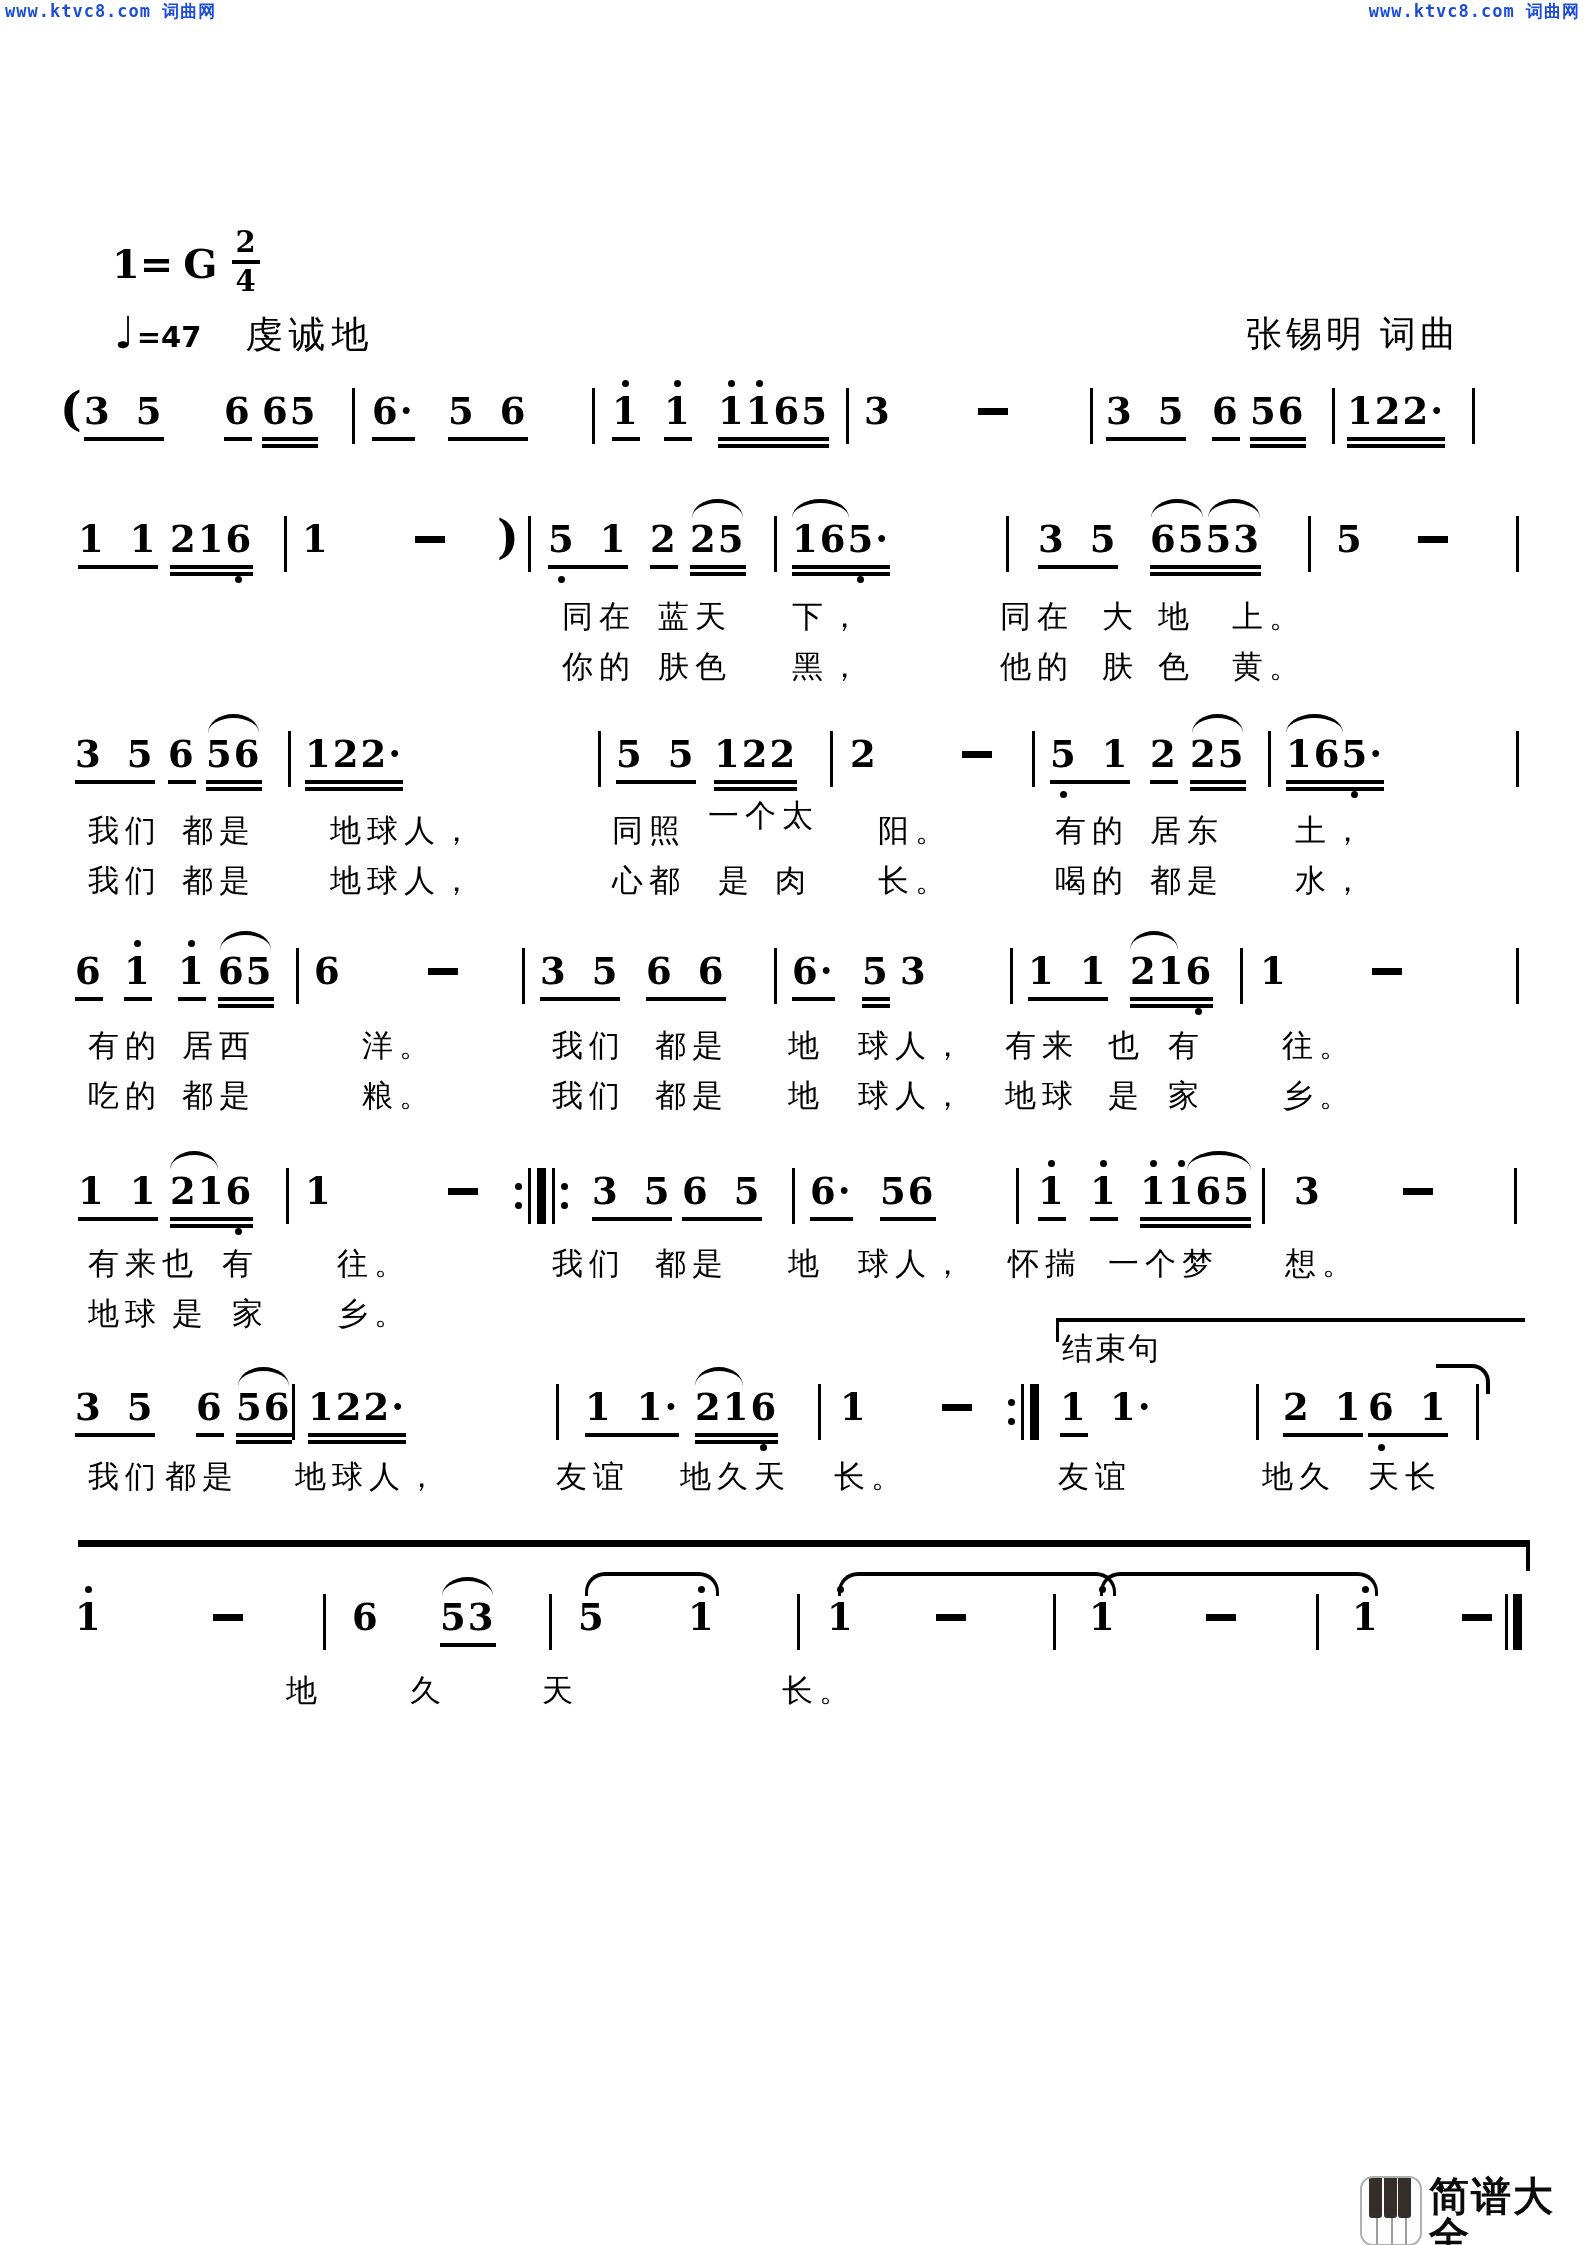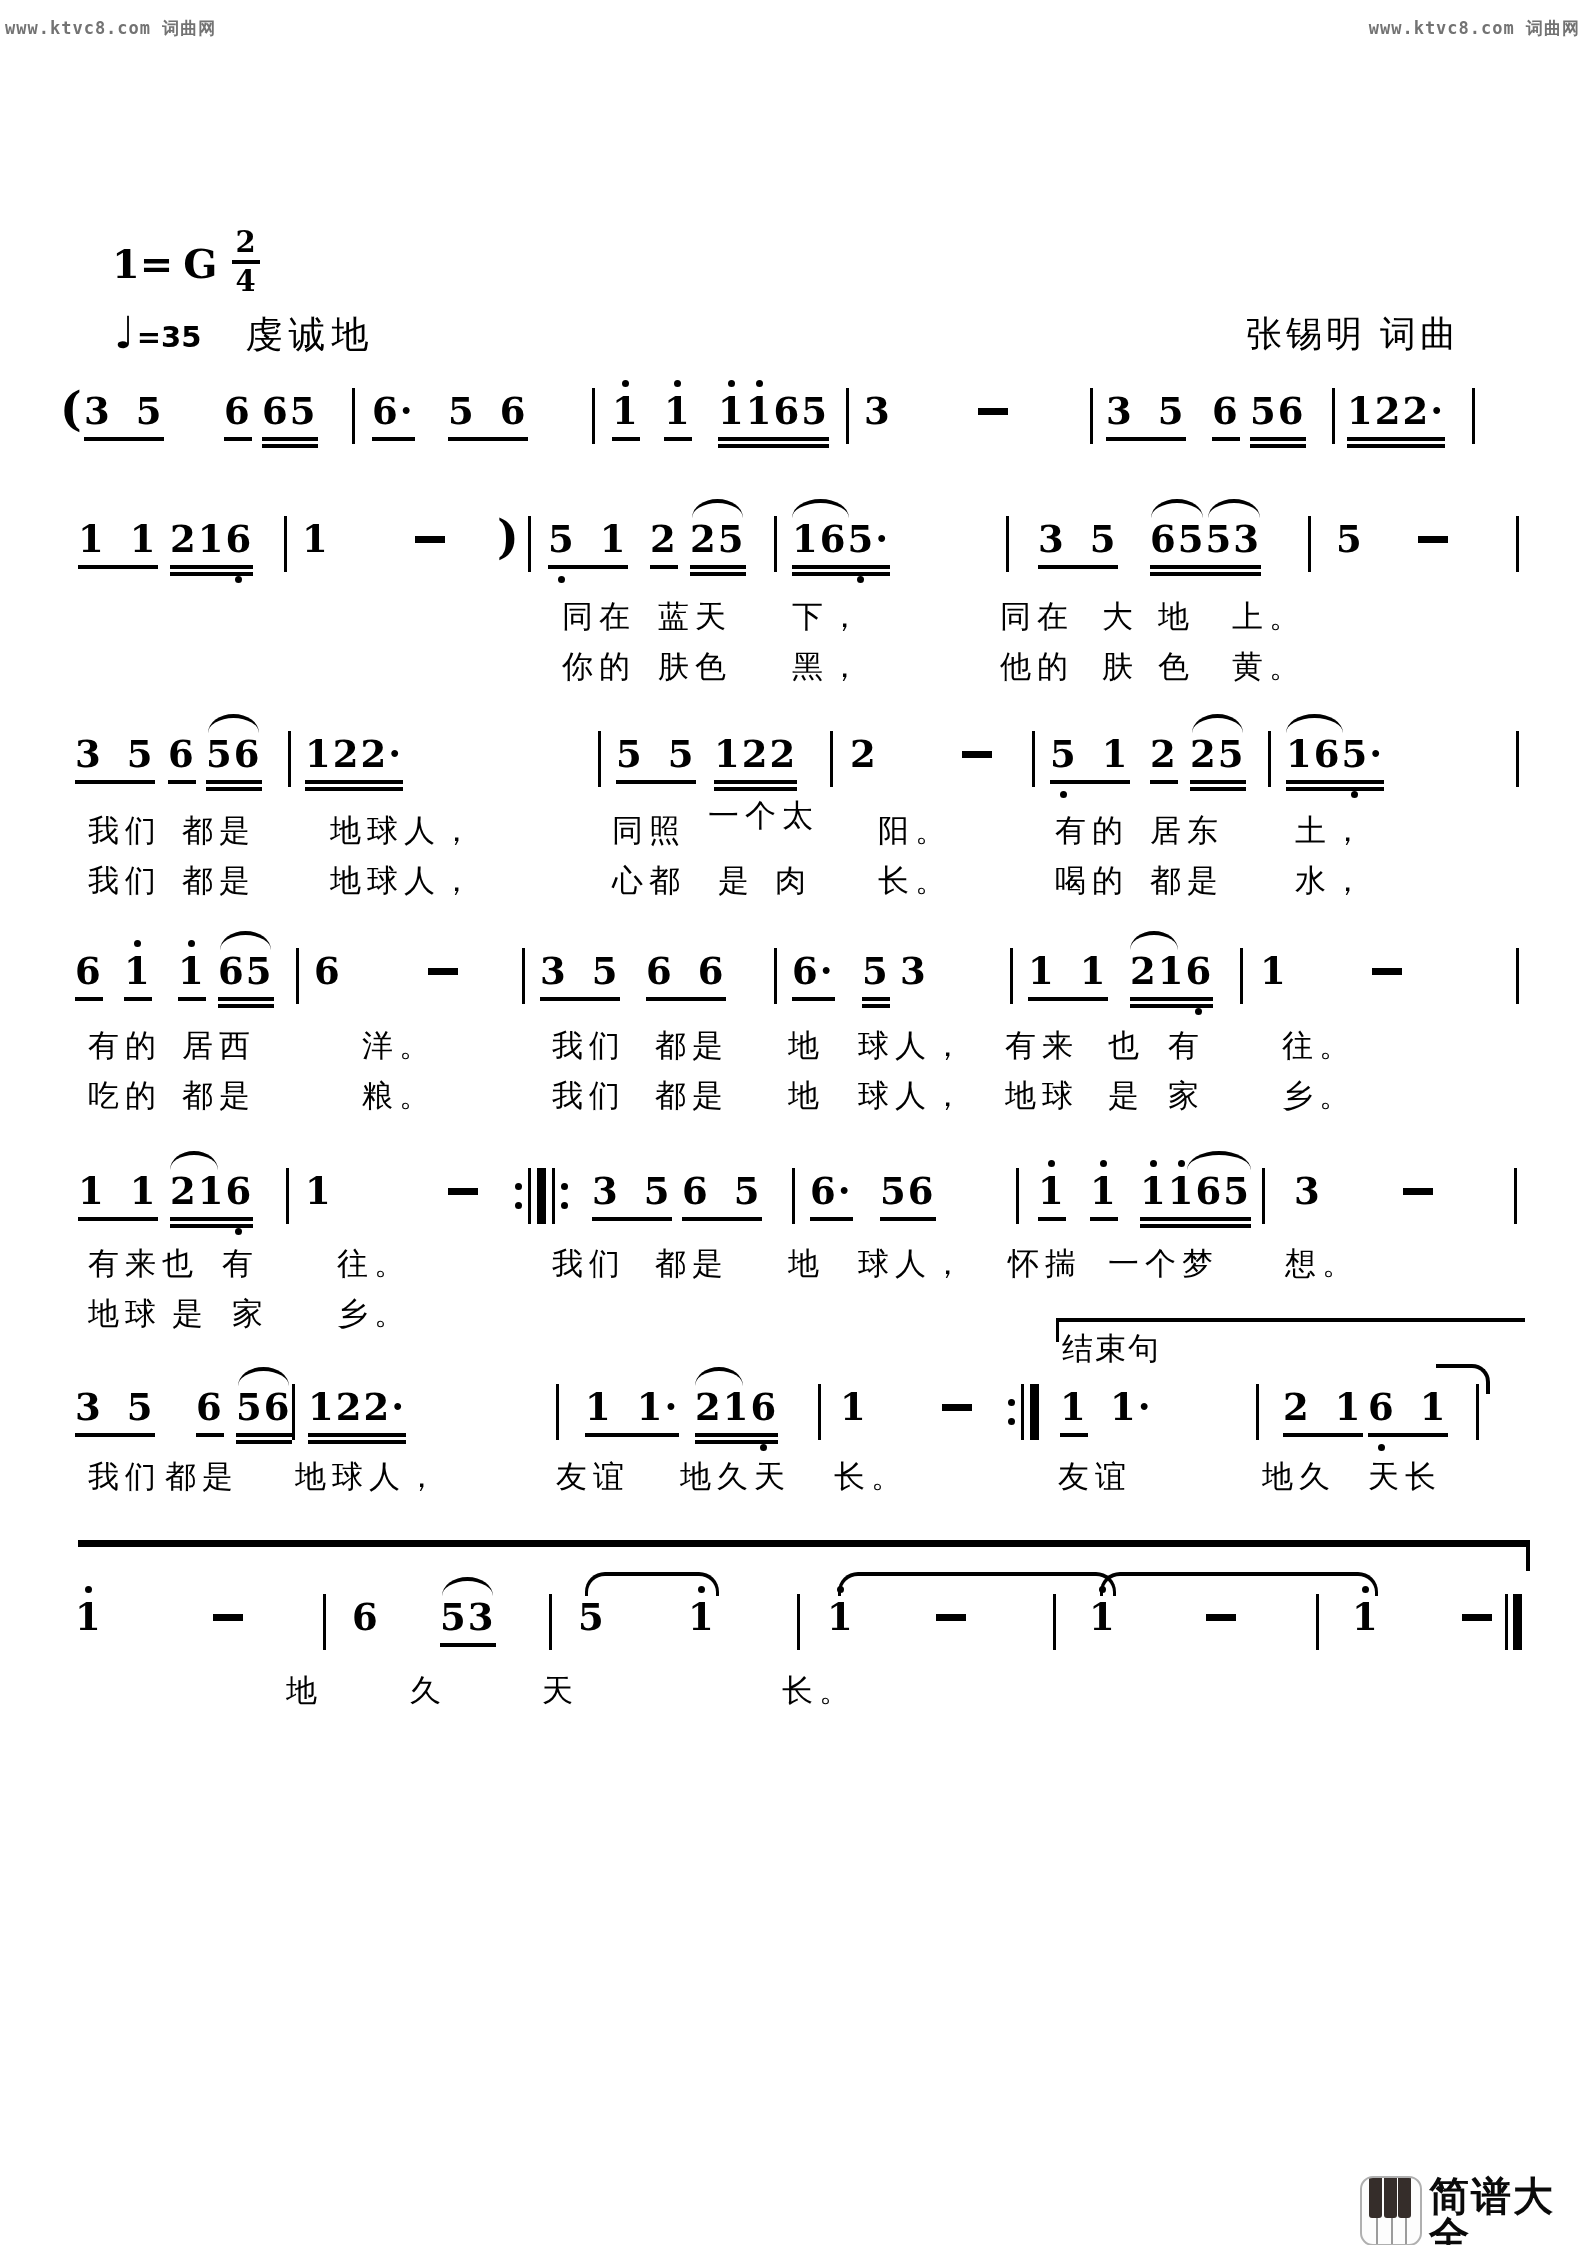--- a/index.html
+++ b/index.html
@@ -1,19 +1,19 @@
 <!DOCTYPE html>
 <html><head>
 <meta charset="utf-8">
 <style>
   html,body{margin:0;padding:0;background:#888;}
   .page{position:relative;width:1586px;height:2245px;background:#fff;overflow:hidden;
         font-family:"Liberation Sans",sans-serif;color:#000;margin:0 auto;}
   
-  .wm{position:absolute;top:17px;font:700 17px "DejaVu Sans Mono",monospace;color:#737373;letter-spacing:1px;}
+  .wm{position:absolute;top:0;font:700 17px "DejaVu Sans Mono",monospace;color:#1d4ed8;letter-spacing:1px;}
   .wm-left{left:5px;}
   .wm-right{right:6px;}
   
   .title{position:absolute;top:182px;left:0;width:100%;text-align:center;margin:0;
          font:700 49px "DejaVu Serif",serif;letter-spacing:6px;}
   .keysig{position:absolute;left:112px;top:244px;display:flex;align-items:flex-start;}
   .keysig .kp{font:700 40px "DejaVu Serif",serif;line-height:1;}
   .keysig .kl{font:700 40px "DejaVu Serif",serif;line-height:1;margin-left:10px;}
   .frac{margin-left:14px;margin-top:-16px;font:700 29px "DejaVu Serif",serif;text-align:center;line-height:1;}
   .frac .num{display:block;padding:0 4px 3px;border-bottom:4px solid #000;}
@@ -81,21 +81,21 @@
     <span class="kp">1=</span>
     <span class="kl">G</span>
     <span class="frac">
       <span class="num">2</span>
       <span class="den">4</span>
     </span>
   </div>
 
   <div class="tempo">
     <span class="tnote">♩</span>
-    <span class="tval">=35</span>
+    <span class="tval">=47</span>
     <span class="texp">虔诚地</span>
   </div>
 
   <div class="credit">张锡明 词曲</div>
 
   <div id="score">
       <div class="cell paren" style="left: 60px; top: 392px;">(</div>
       <div class="cell note u1" style="left: 84px; top: 392px;"><span class="grp"><span class="ch">3</span><span class="sp"></span><span class="ch">5</span></span></div>
       <div class="cell note u1" style="left: 224px; top: 392px;"><span class="grp"><span class="ch">6</span></span></div>
       <div class="cell note u2" style="left: 262px; top: 392px;"><span class="grp"><span class="ch">6</span><span class="ch">5</span></span></div>

